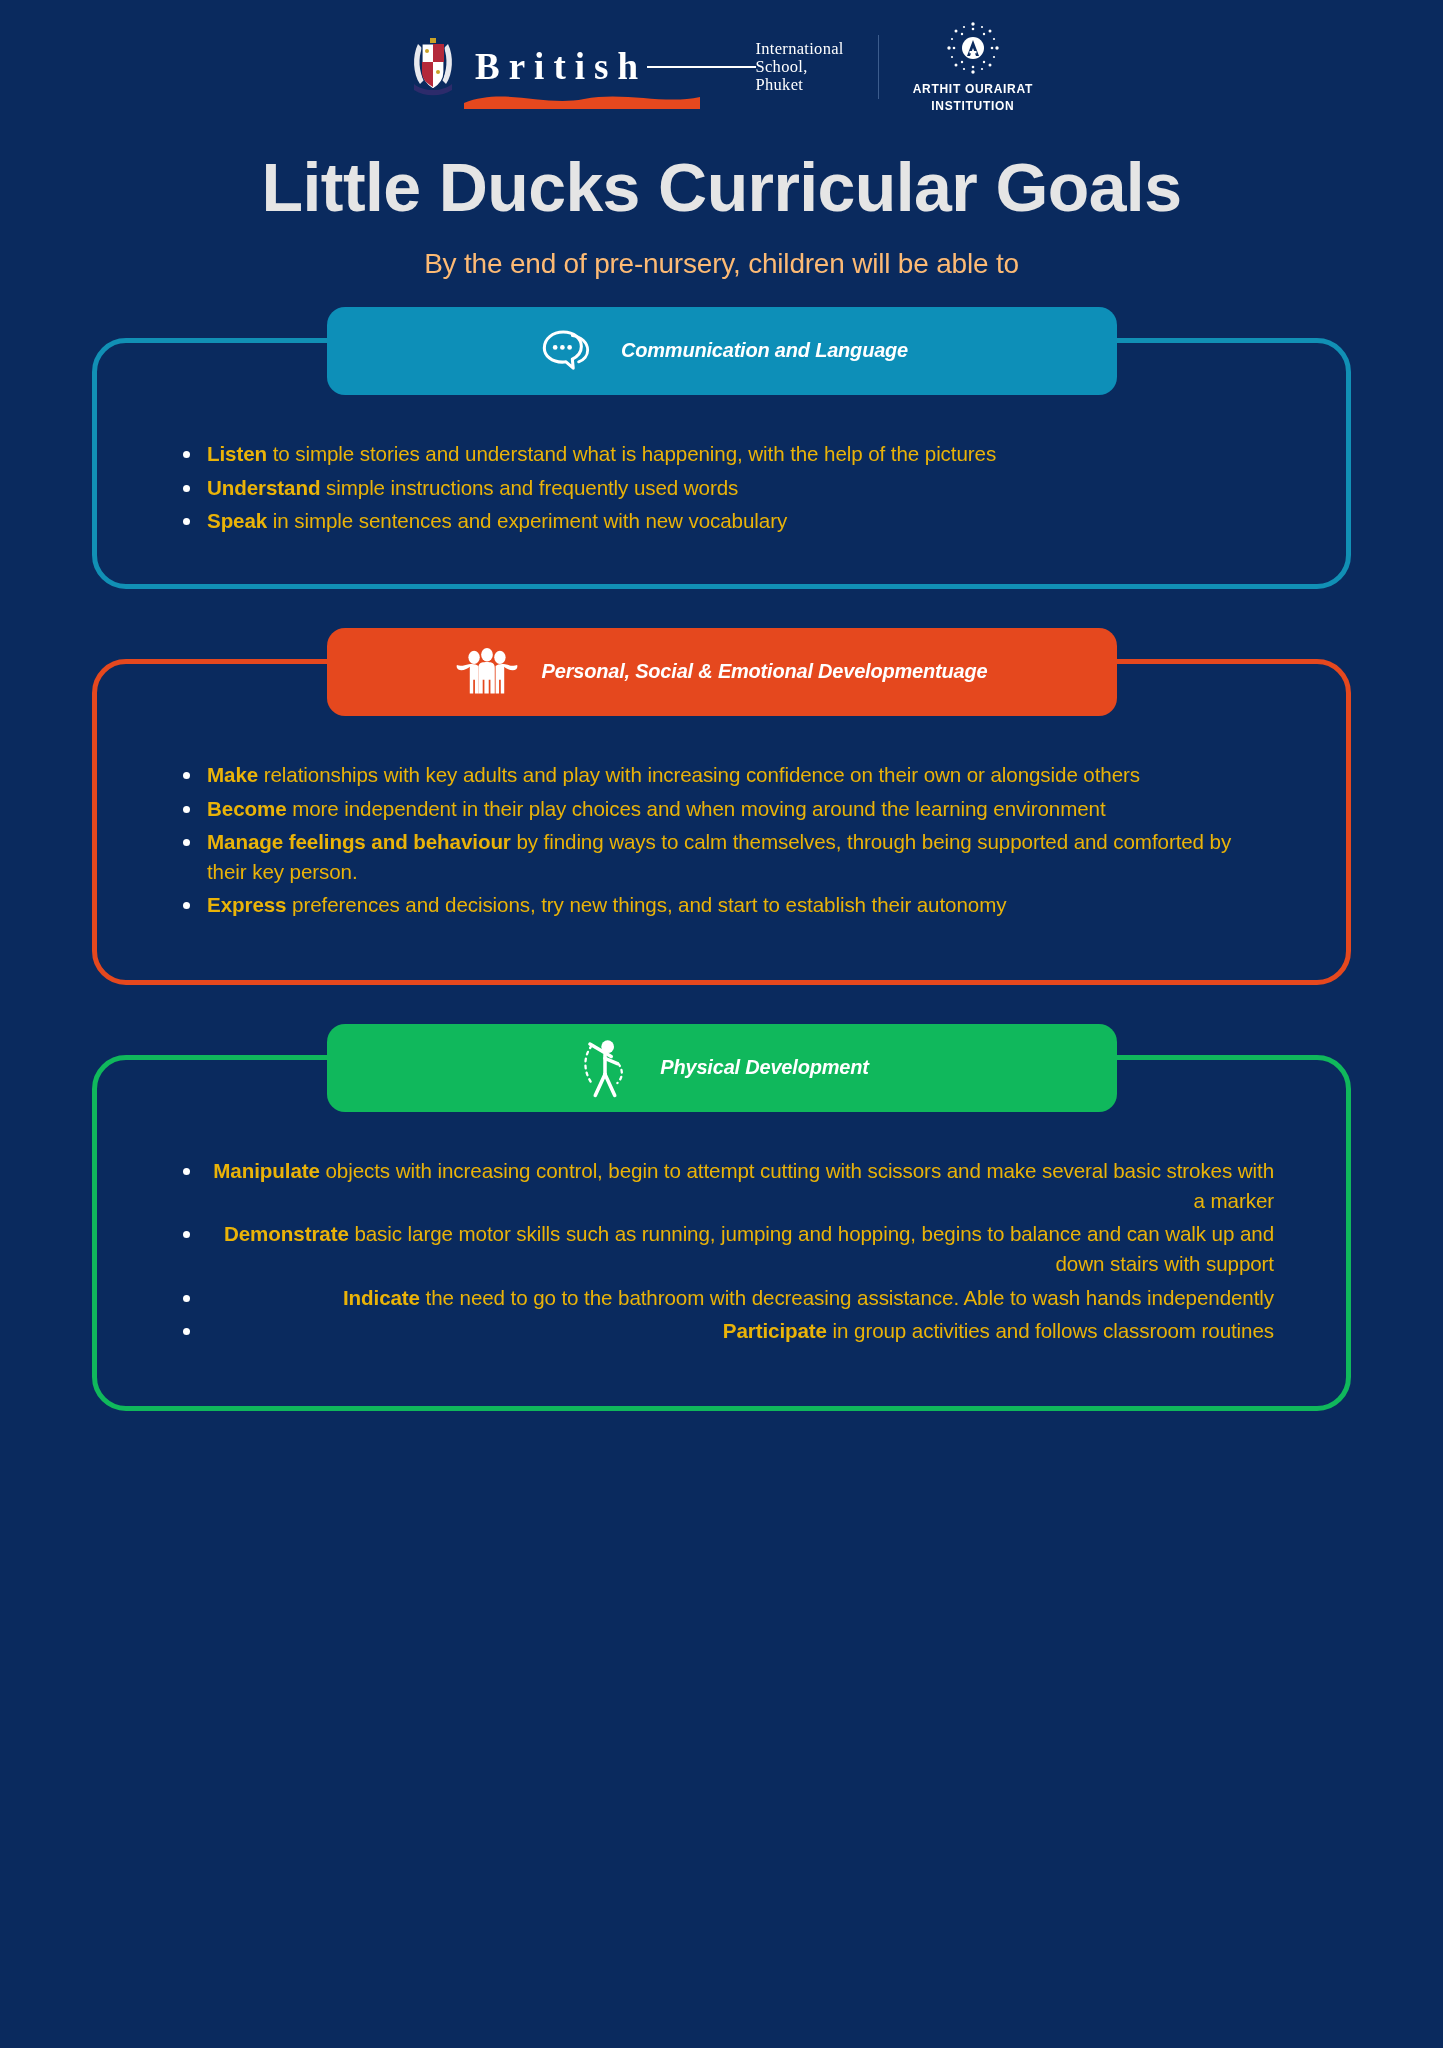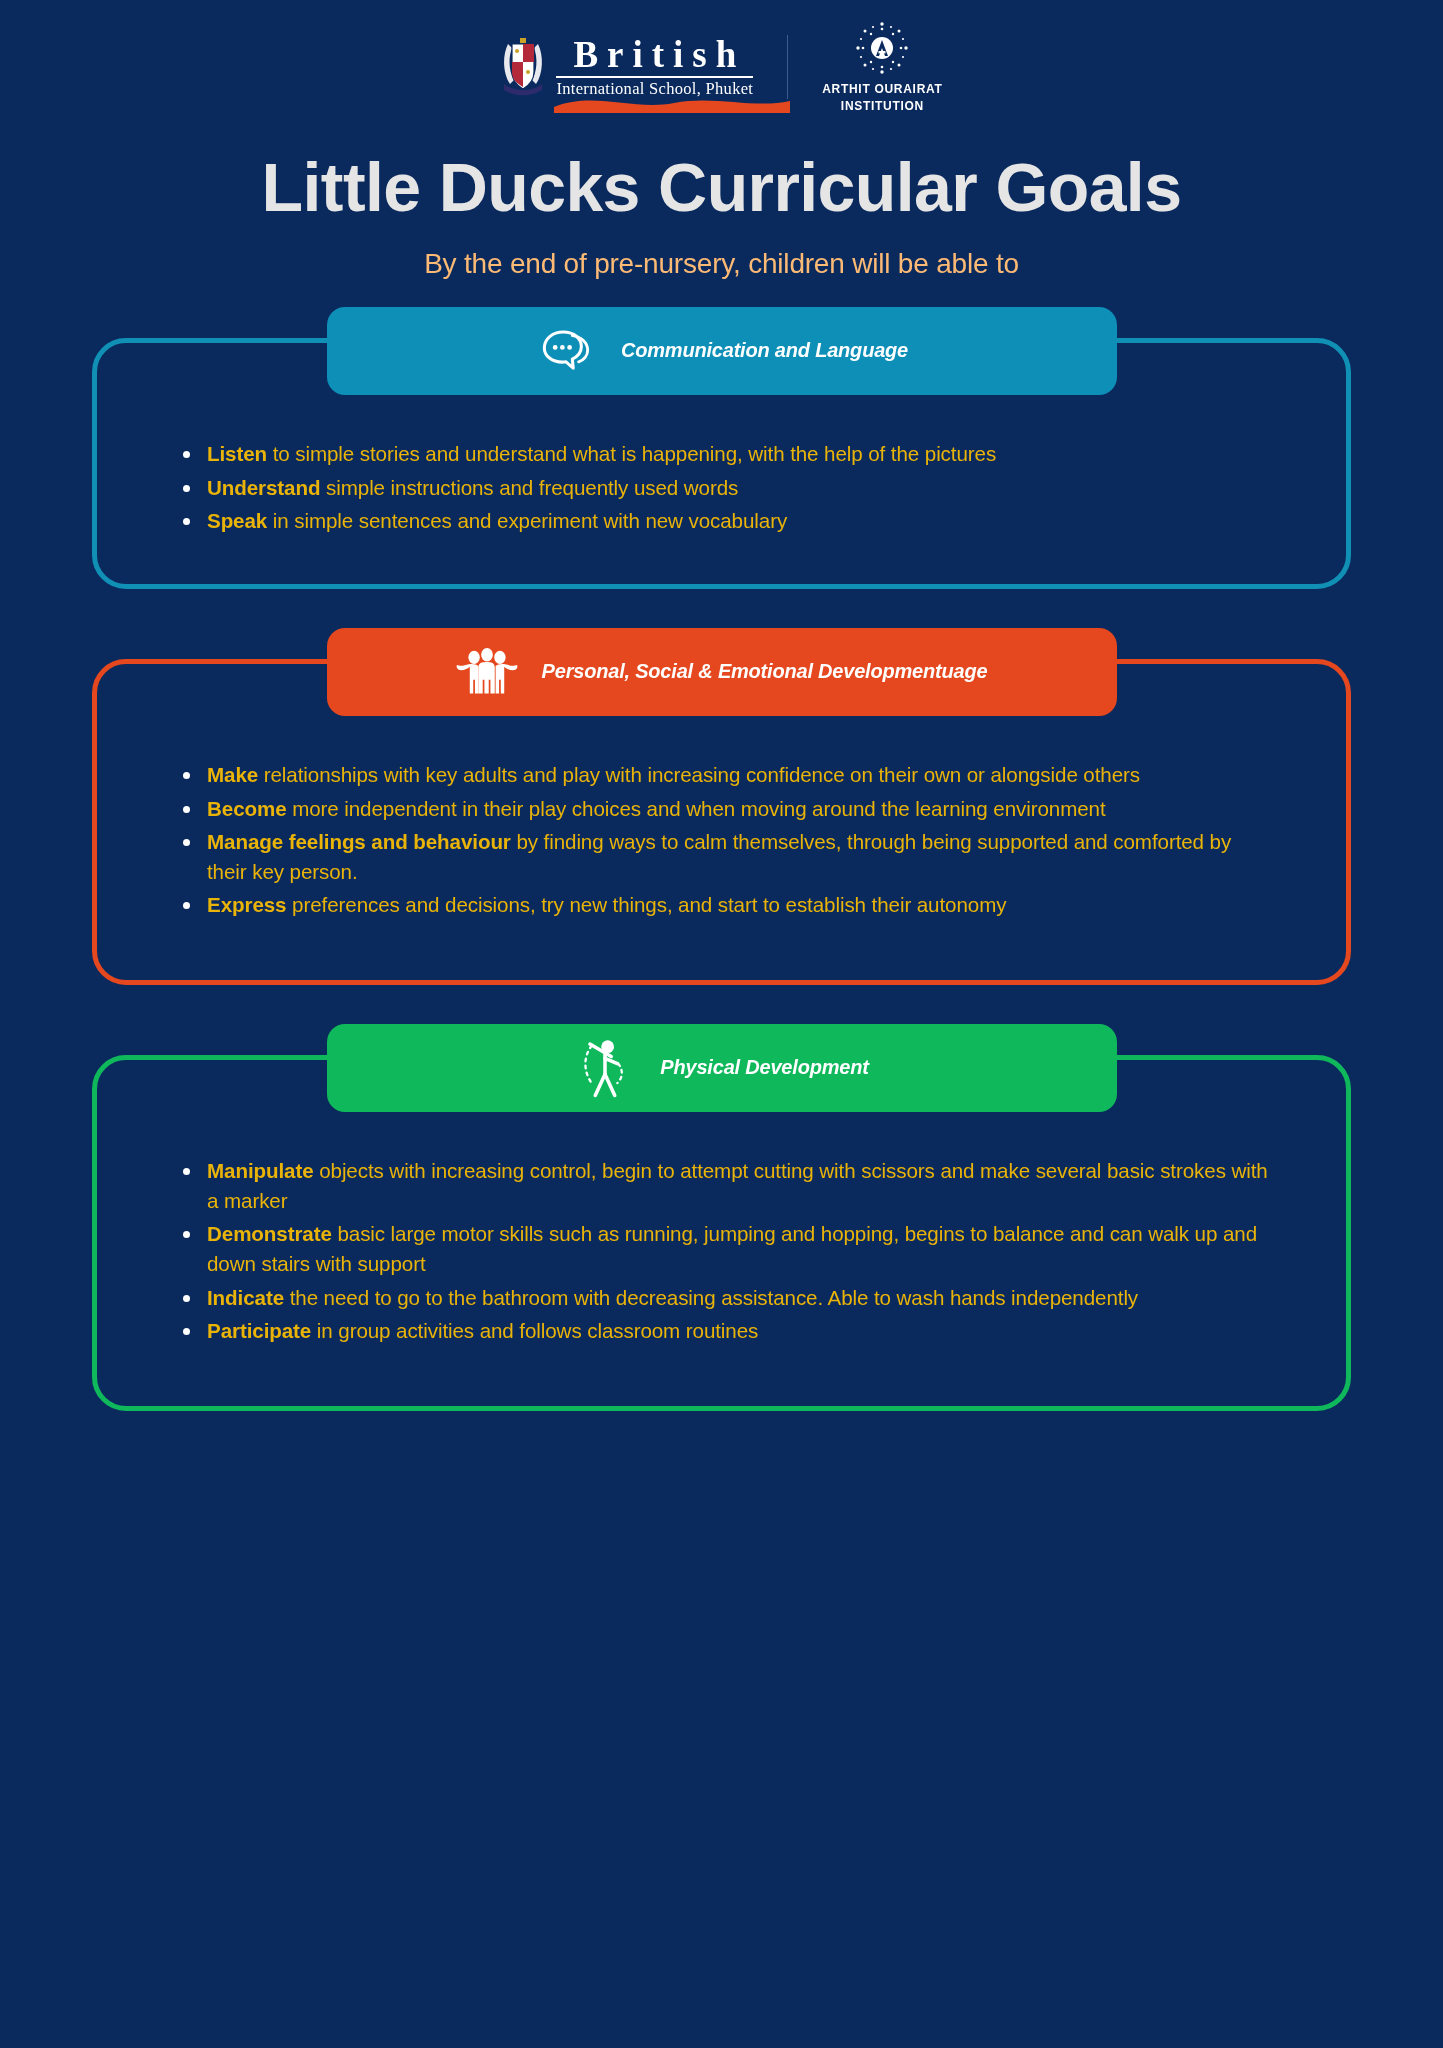--- a/index.html
+++ b/index.html
@@ -37,21 +37,21 @@
 
   .crest {
     width: 46px;
     height: 62px;
     position: relative;
     flex: none;
   }
 
   .bis-wordmark {
     display: flex;
-    flex-direction: column;
+    flex-direction: row;
     align-items: center;
     position: relative;
   }
 
   .bis-name {
     font-family: "Liberation Serif", serif;
     font-weight: bold;
     font-size: 37px;
     letter-spacing: 9px;
     color: #ffffff;
@@ -200,21 +200,21 @@
     height: 7px;
     border-radius: 50%;
     background: #ffffff;
   }
 
   .bullet-item b { font-weight: bold; }
 
   
   .card.teal   { border-color: #1190b5; }
   .card.orange { border-color: #e5481e; }
-  .card.green  { border-color: #10b85c; }
+  .card.green  { border-color: #10b85c; text-align: right; }
 
   .card.teal   .card-header { background: #0d8fb8; }
   .card.orange .card-header { background: #e5481e; }
   .card.green  .card-header { background: #10b85c; }
 
   .card.teal   .card-body { padding-bottom: 44px; }
   .card.orange .card-body { padding-bottom: 56px; }
   .card.green  .card-body { padding-bottom: 56px; }
 </style>
 </head>

